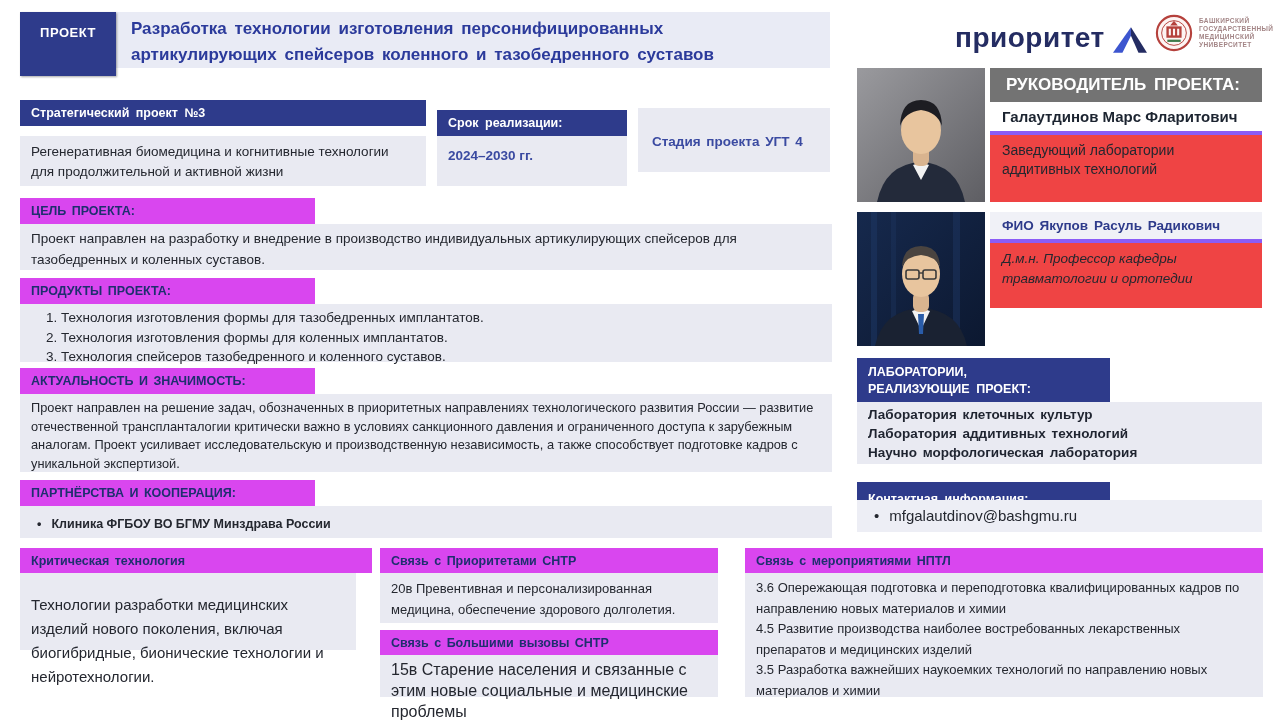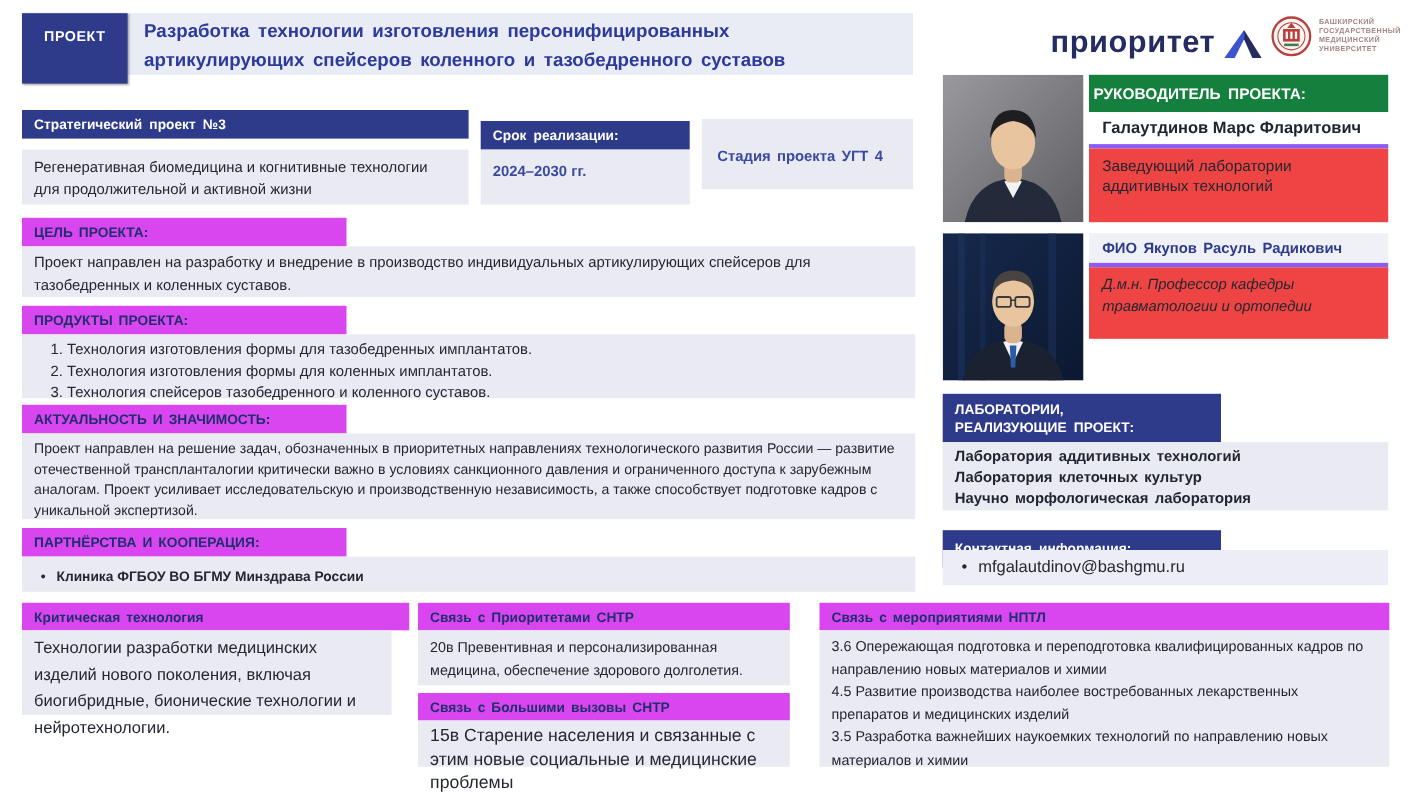--- a/index.html
+++ b/index.html
@@ -40,38 +40,38 @@
   .prod-body ol { margin-left:30px; }
   .prod-body li { margin-bottom:1px; line-height:18.5px; }
   .rel-bar    { left:20px; top:368px; width:295px; height:26px; }
   .rel-body   { left:20px; top:394px; width:812px; height:78px; font-size:12.8px; line-height:18.5px; padding-top:5px; }
   .part-bar   { left:20px; top:480px; width:295px; height:26px; }
   .part-body  { left:20px; top:506px; width:812px; height:32px; font-weight:bold; font-size:12.5px; padding-top:8px; }
   .bullet::before { content:"•"; margin:0 10px 0 6px; }
 
   
   .c1-bar  { left:20px; top:548px; width:352px; height:25px; }
-  .c1-body { left:20px; top:573px; width:336px; height:77px; font-size:15px; line-height:24px; padding-top:5px; }
+  .c1-body { left:20px; top:573px; width:336px; height:77px; font-size:15px; line-height:24px; padding-top:20px; }
   .c2-bar1 { left:380px; top:548px; width:338px; height:25px; }
   .c2-bod1 { left:380px; top:573px; width:338px; height:50px; font-size:13px; line-height:21px; padding-top:5px; }
   .c2-bar2 { left:380px; top:630px; width:338px; height:25px; }
   .c2-bod2 { left:380px; top:655px; width:338px; height:42px; font-size:16px; line-height:21px; padding-top:4px; }
   .c3-bar  { left:745px; top:548px; width:518px; height:25px; }
   .c3-body { left:745px; top:573px; width:518px; height:124px; font-size:13px; line-height:20.5px; padding-top:5px; }
 
   
   .photo { position:absolute; width:128px; height:134px; }
   .photo svg { width:100%; height:100%; display:block; }
   .photo1 { left:857px; top:68px; }
   .photo2 { left:857px; top:212px; }
 
   .panel { position:absolute; left:990px; width:272px; }
   .panel1 { top:68px; height:134px; }
   .panel2 { top:212px; height:134px; }
-  .panel-head { background:#15803d; color:#fff; font-weight:bold; font-size:14px; word-spacing:3px; display:flex; align-items:center; padding:0 4px; }
+  .panel-head { background:#737373; color:#fff; font-weight:bold; font-size:17px; word-spacing:3px; display:flex; align-items:center; padding:0 16px; }
   .p1-head { height:34px; }
   .p2-head { height:38px; }
   .name-strip { border-bottom:4px solid #8b5cf6; display:flex; align-items:center; padding:0 12px; }
   .p1-name { height:33px; background:#ffffff; color:#1c2430; font-weight:bold; font-size:15px; }
   .p2-name { height:31px; background:#f0f1f7; color:#2e3b8b; font-weight:bold; font-size:13.5px; word-spacing:2px; }
   .panel-body { background:#ef4444; font-size:14px; line-height:19px; padding:6px 12px; color:#24272f; }
   .p1-body { height:67px; }
   .p2-body { height:65px; font-size:13.5px; font-style:italic; line-height:20px; }
 
   .labs-head { left:857px; top:358px; width:253px; height:44px; line-height:17px; display:block; padding-top:6px; }
@@ -210,22 +210,22 @@
   <div class="panel panel2">
     <div class="name-strip p2-name">ФИО Якупов Расуль Радикович</div>
     <div class="panel-body p2-body">Д.м.н. Профессор кафедры травматологии и ортопедии</div>
   </div>
 
   <div class="bar-navy labs-head">
     <div>ЛАБОРАТОРИИ,</div>
     <div>РЕАЛИЗУЮЩИЕ ПРОЕКТ:</div>
   </div>
   <div class="body-box labs-body">
+    <div>Лаборатория клеточных культур</div>
     <div>Лаборатория аддитивных технологий</div>
-    <div>Лаборатория клеточных культур</div>
     <div>Научно морфологическая лаборатория</div>
   </div>
 
   <div class="bar-navy cont-head">Контактная информация:</div>
   <div class="body-box cont-body">
     <span class="bullet">mfgalautdinov@bashgmu.ru</span>
   </div>
 
 </div>
 

